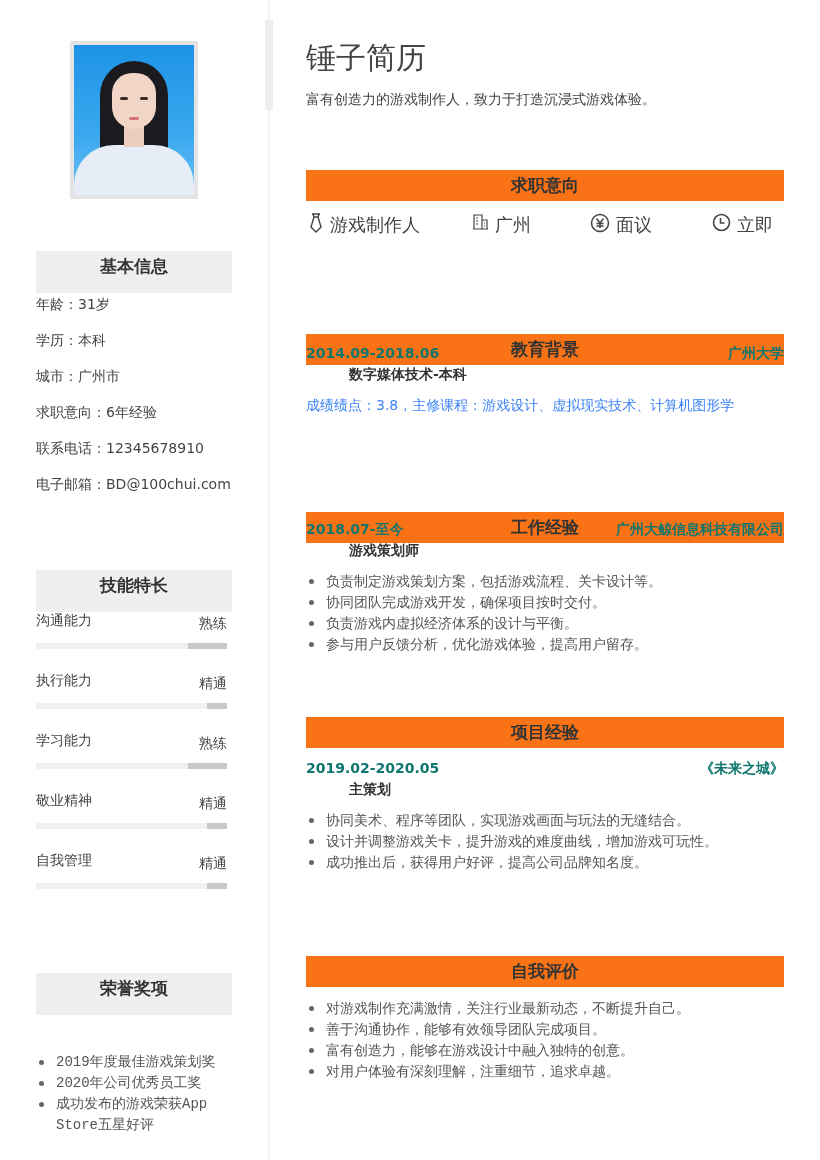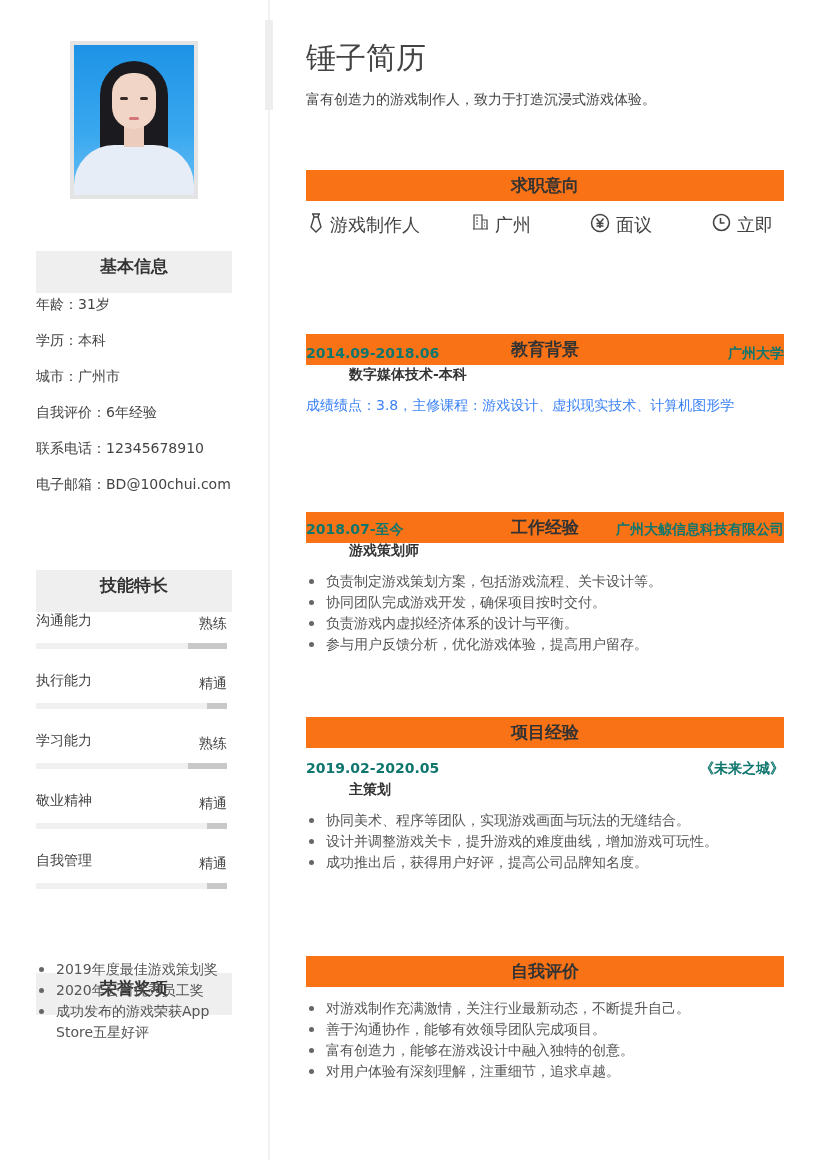--- a/index.html
+++ b/index.html
@@ -25,21 +25,21 @@
   .info-list { position: absolute; left: 36px; top: 294px; }
   .info-item { font-size: 14px; height: 36px; line-height: 20px; color: #444; white-space: nowrap; }
 
   .skills { position: absolute; left: 36px; top: 612px; width: 191px; }
   .skill { height: 60px; position: relative; }
   .skill-name { position: absolute; left: 0; top: 0; font-size: 14px; color: #444; }
   .skill-level { position: absolute; right: 0; top: 3px; font-size: 14px; color: #444; }
   .skill-bar { position: absolute; left: 0; top: 31px; width: 191px; height: 6px; background: #f0f0f0; }
   .skill-fill { position: absolute; right: 0; top: 0; height: 6px; background: #c8c8c8; }
 
-  .awards { position: absolute; left: 36px; top: 959px; width: 196px; }
+  .awards { position: absolute; left: 36px; top: 1052px; width: 196px; font-family: Liberation Mono, monospace; }
   .bullet-list { list-style: none; }
   .bullet-list li { position: relative; padding-left: 20px; font-size: 14px; line-height: 21px; color: #555; }
   .bullet-list li::before { content: ""; position: absolute; left: 3px; top: 8px; width: 5px; height: 5px; border-radius: 50%; background: #666; }
 
   .main { position: absolute; left: 306px; top: 0; width: 478px; }
   .title { position: absolute; left: 0; top: 38px; font-size: 30px; color: #444; white-space: nowrap; }
   .subtitle { position: absolute; left: 0; top: 91px; font-size: 14px; color: #444; white-space: nowrap; }
 
   .sec-heading { position: absolute; left: 0; width: 478px; height: 31px; background: #f97316; text-align: center; font-weight: bold; font-size: 17px; line-height: 31px; color: #333; }
 
@@ -70,21 +70,21 @@
       <div class="eye r"></div>
       <div class="lips"></div>
     </div>
   </div>
 
   <div class="side-heading" style="top:251px;">基本信息</div>
   <div class="info-list">
     <div class="info-item">年龄：31岁</div>
     <div class="info-item">学历：本科</div>
     <div class="info-item">城市：广州市</div>
-    <div class="info-item">自我评价：6年经验</div>
+    <div class="info-item">求职意向：6年经验</div>
     <div class="info-item">联系电话：12345678910</div>
     <div class="info-item">电子邮箱：BD@100chui.com</div>
   </div>
 
   <div class="side-heading" style="top:570px;">技能特长</div>
   <div class="skills">
     <div class="skill">
       <span class="skill-name">沟通能力</span>
       <span class="skill-level">熟练</span>
       <div class="skill-bar">

